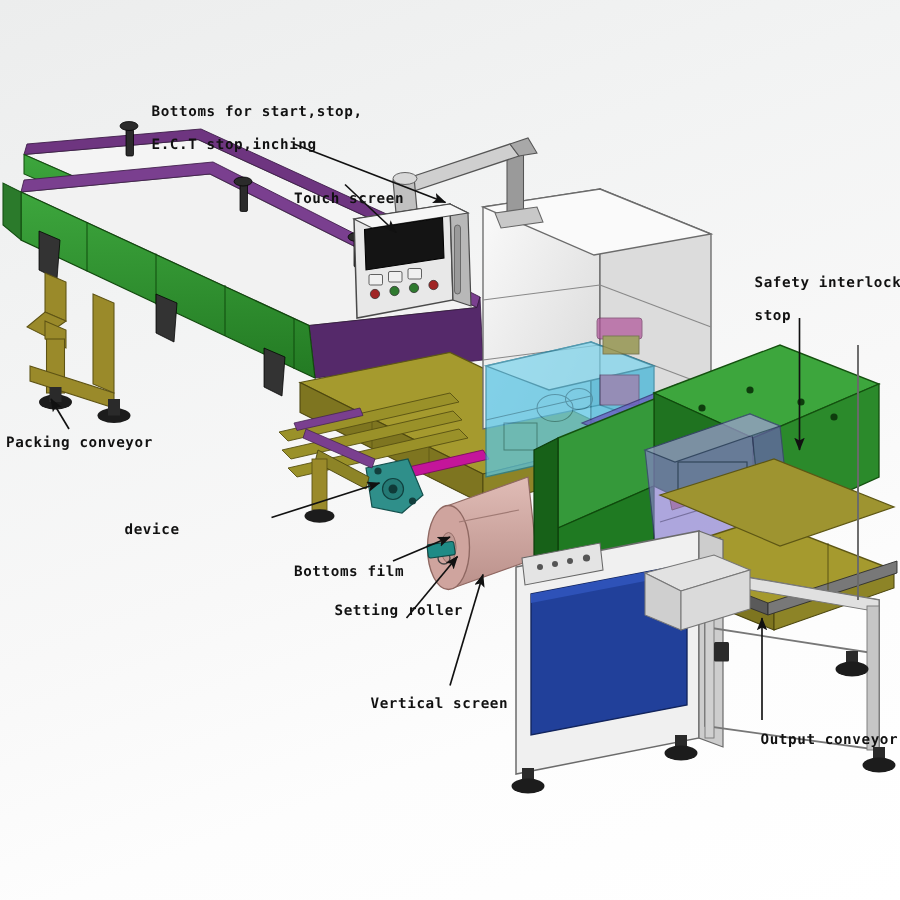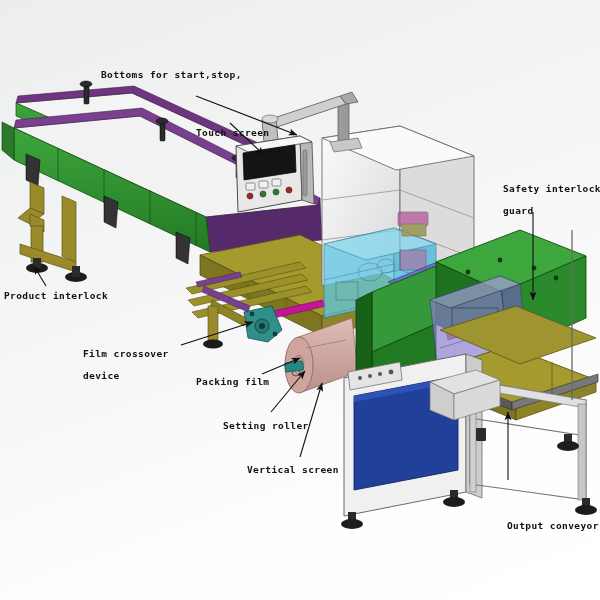--- a/index.html
+++ b/index.html
@@ -300,42 +300,42 @@
         <line x1="262" y1="374" x2="300" y2="358"></line>
         <line x1="271" y1="412" x2="305" y2="371"></line>
         <line x1="300" y1="457" x2="322" y2="383"></line>
         <line x1="508" y1="480" x2="508" y2="412"></line>
       </g>
   </svg>
 
   <div id="label-layer">
       <div class="label two" style="left: 101px; top: 64px;">
         <div>Bottoms for start,stop,</div>
+        <div>E.C.T stop,inching</div>
       </div>
       <div class="label" style="left: 196px; top: 126px;">
         <div>Touch screen</div>
       </div>
       <div class="label two" style="left: 503px; top: 178px;">
         <div>Safety interlock</div>
-        <div>guard</div>
+        <div>stop</div>
       </div>
       <div class="label" style="left: 4px; top: 289px;">
-        <div>Product interlock</div>
+        <div>Packing conveyor</div>
       </div>
       <div class="label two" style="left: 83px; top: 343px;">
-        <div>Film crossover</div>
         <div>device</div>
       </div>
       <div class="label" style="left: 196px; top: 375px;">
-        <div>Packing film</div>
-      </div>
-      <div class="label" style="left: 223px; top: 419px;">
+        <div>Bottoms film</div>
+      </div>
+      <div class="label" style="left: 223px; top: 401px;">
         <div>Setting roller</div>
       </div>
       <div class="label" style="left: 247px; top: 463px;">
         <div>Vertical screen</div>
       </div>
-      <div class="label" style="left: 507px; top: 487px; margin-top: 32px;">
+      <div class="label" style="left: 507px; top: 487px;">
         <div>Output conveyor</div>
       </div>
     </div>
 
 </div>
 
 </body></html>

